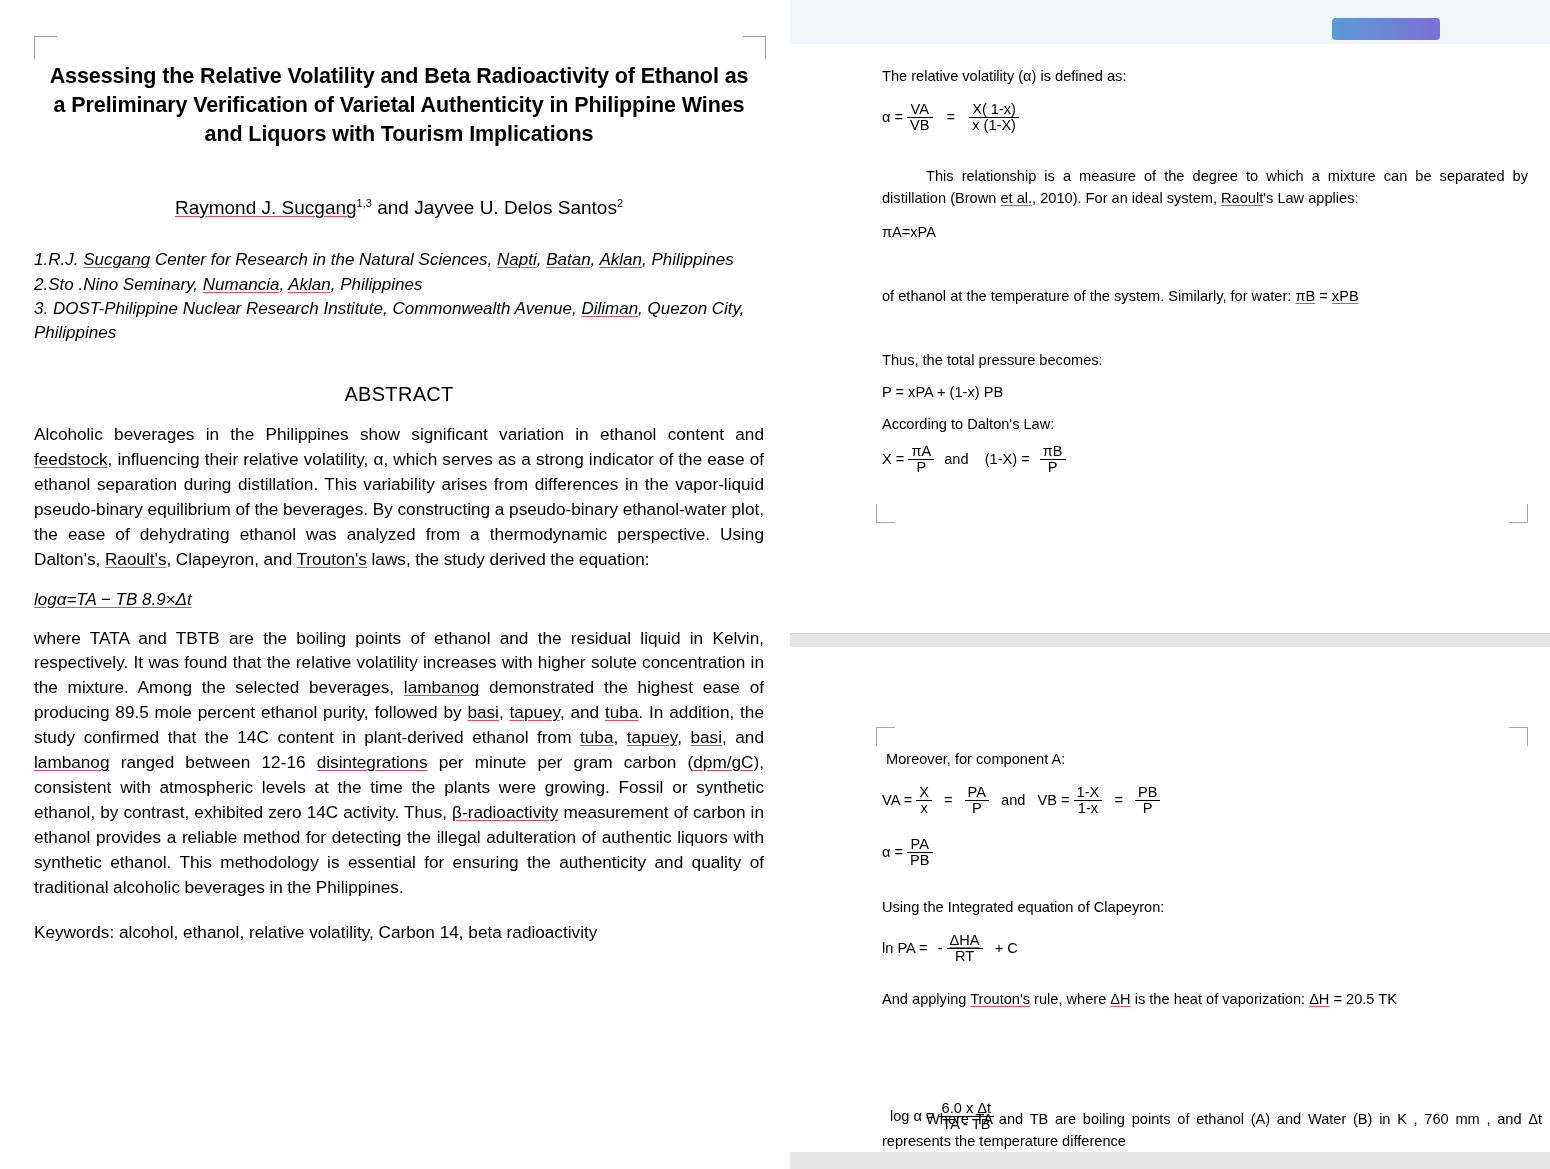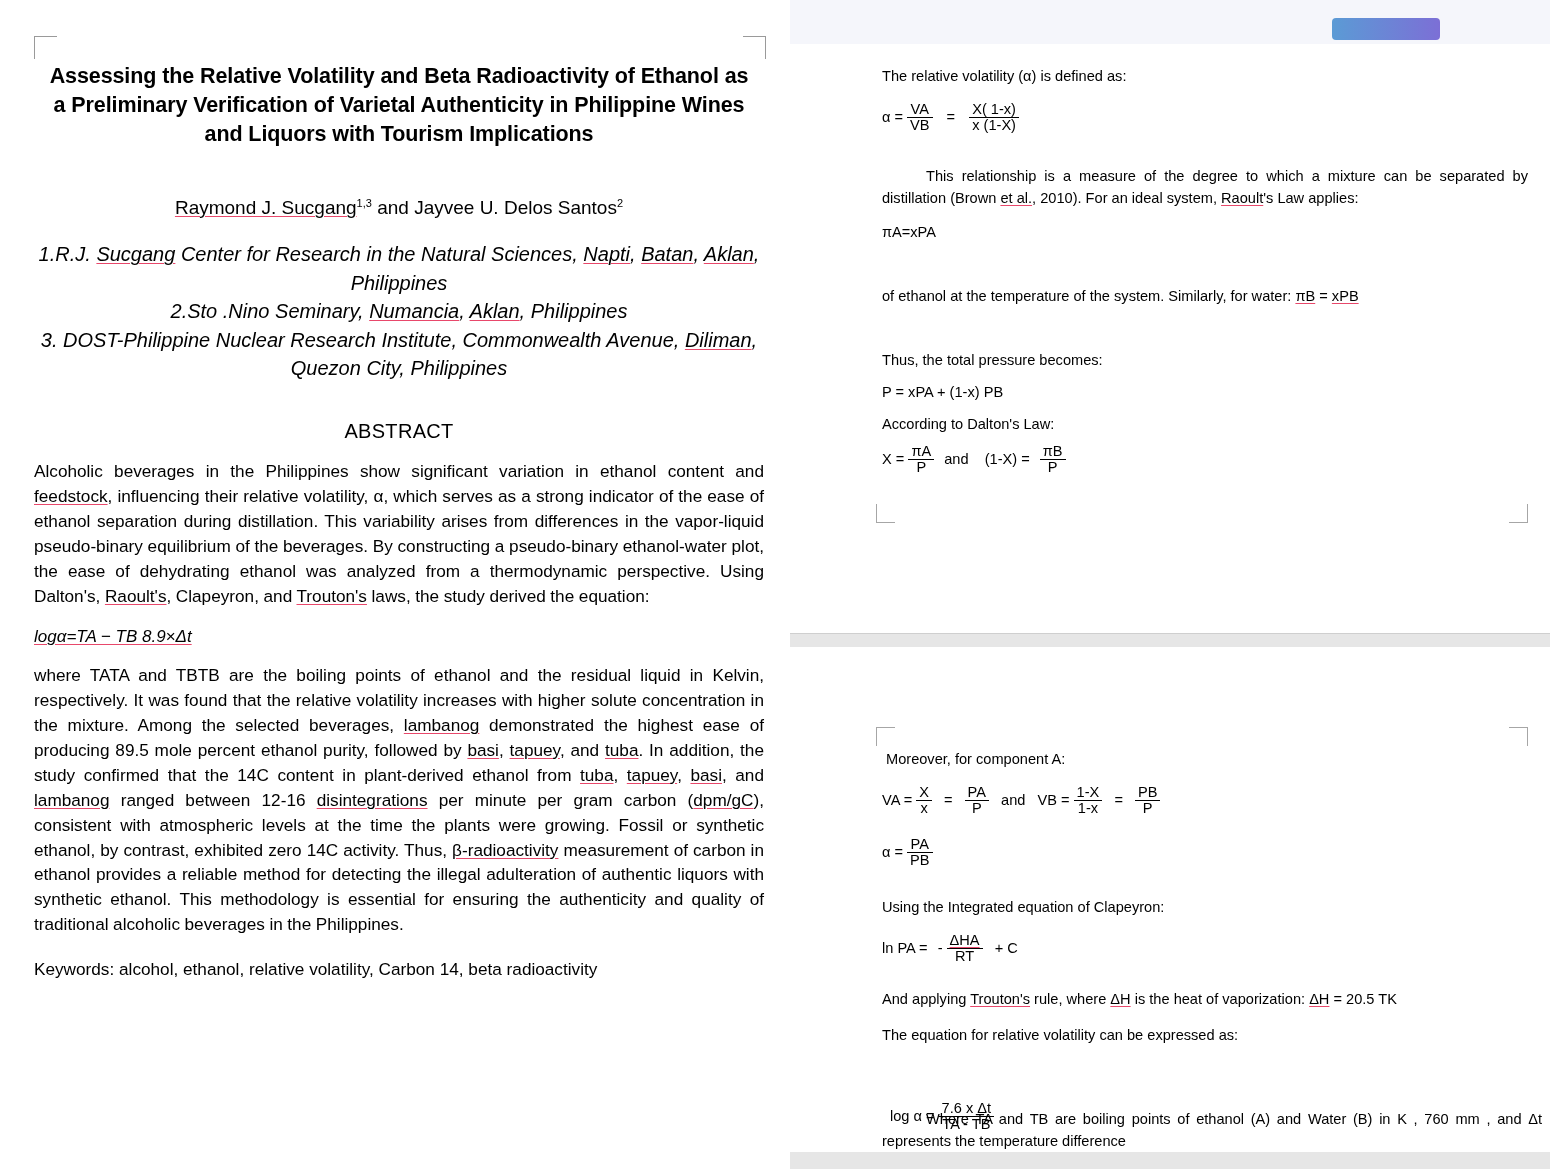--- a/index.html
+++ b/index.html
@@ -49,25 +49,24 @@
     margin: 0 8px 0 8px;
     letter-spacing: -0.1px;
   }
   .authors {
     text-align: center;
     font-size: 19px;
     margin-top: 48px;
   }
   .authors sup { font-size: 11px; }
   .affil {
-    text-align: center;
     font-style: italic;
-    font-size: 20px;
+    font-size: 17px;
     line-height: 1.42;
-    margin-top: 21px;
+    margin-top: 29px;
   }
   .abstract-head {
     text-align: center;
     font-size: 20px;
     margin-top: 38px;
     letter-spacing: 0.3px;
   }
   .abstract-body {
     font-size: 17.2px;
     line-height: 1.45;
@@ -298,26 +297,25 @@
         <span>ln PA  =</span>
         <span style="margin-left:6px;">-</span>
         <span class="frac">
           <span class="num sp">ΔHA</span>
           <span class="den">RT</span>
         </span>
         <span style="margin-left:8px;">+  C</span>
       </div>
 
       <div class="rtext" style="left:92px; top:342px; width:646px;">And applying <span class="sp">Trouton's</span> rule, where <span class="sp">ΔH</span> is the heat of vaporization: <span class="sp">ΔH</span> = 20.5 TK</div>
-      <div class="rtext" style="left:92px; top:378px; width:646px;">The equation for relative volatility can be expressed as:</div>
 
       <div class="rtext" style="left:100px; top:412px;margin-top:42px;">
         <span>log α =</span>
         <span class="frac">
-          <span class="num">7.6 x Δt</span>
+          <span class="num">6.0 x Δt</span>
           <span class="den">TA - TB</span>
         </span>
       </div>
 
       <div class="rtext just indent" style="left:92px; top:462px; width:660px;">Where TA and TB are boiling points of ethanol (A) and Water (B) in K , 760 mm , and Δt represents the temperature difference</div>
     </div>
 
     <div class="rp-bottom-gap"></div>
   </div>
 

